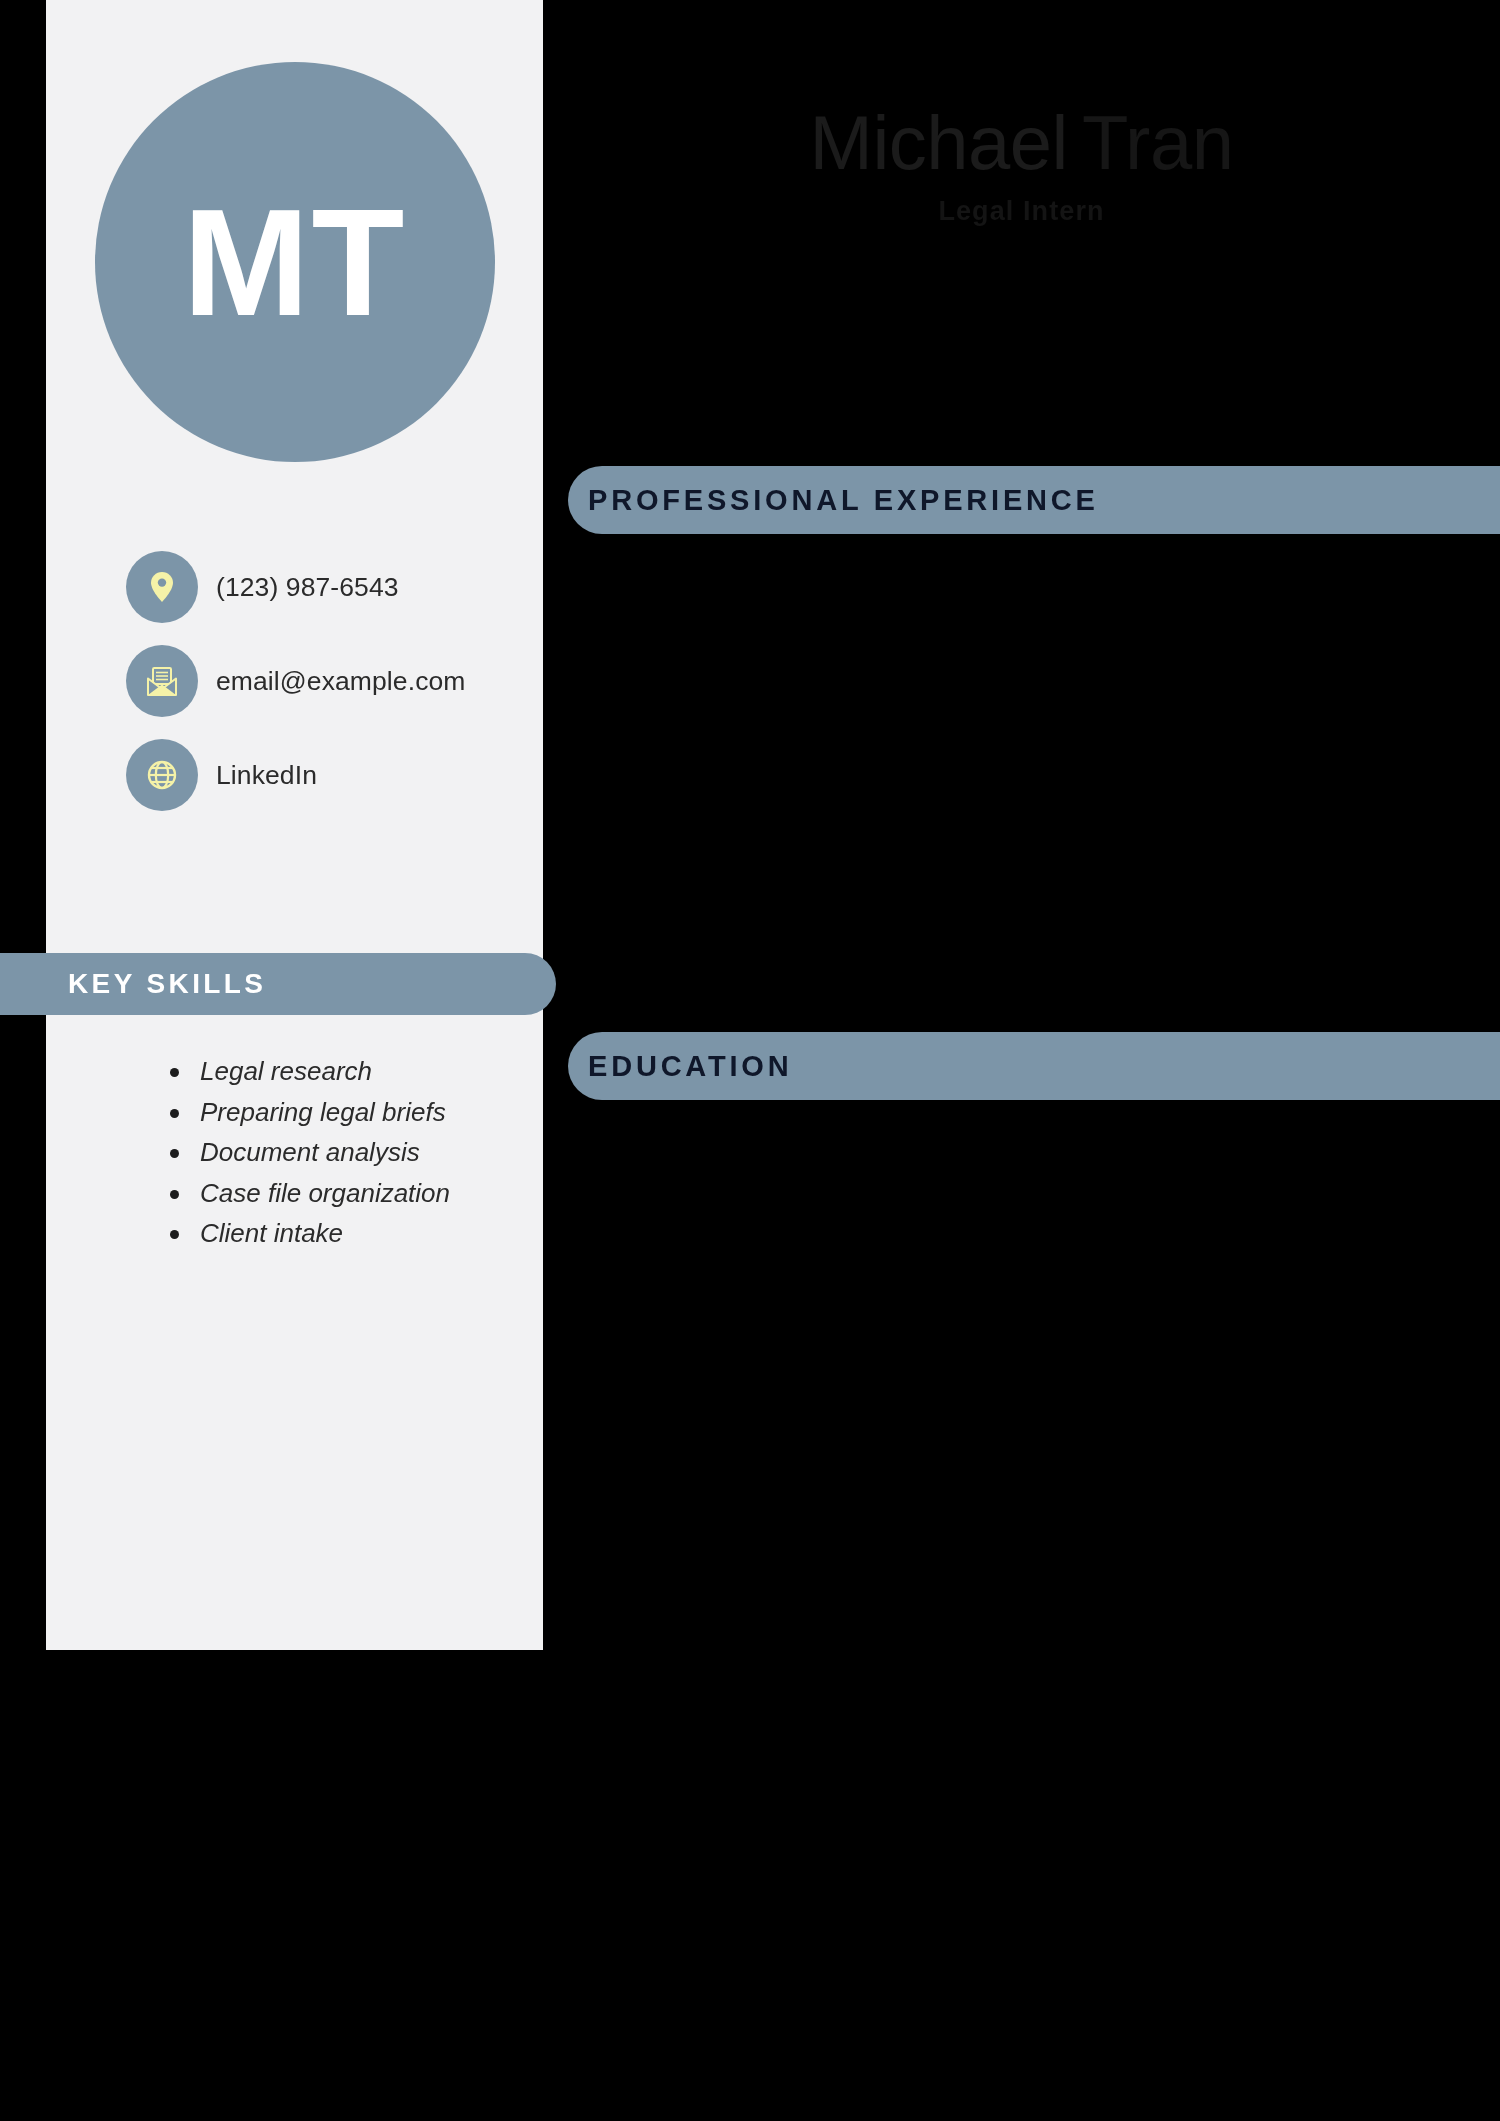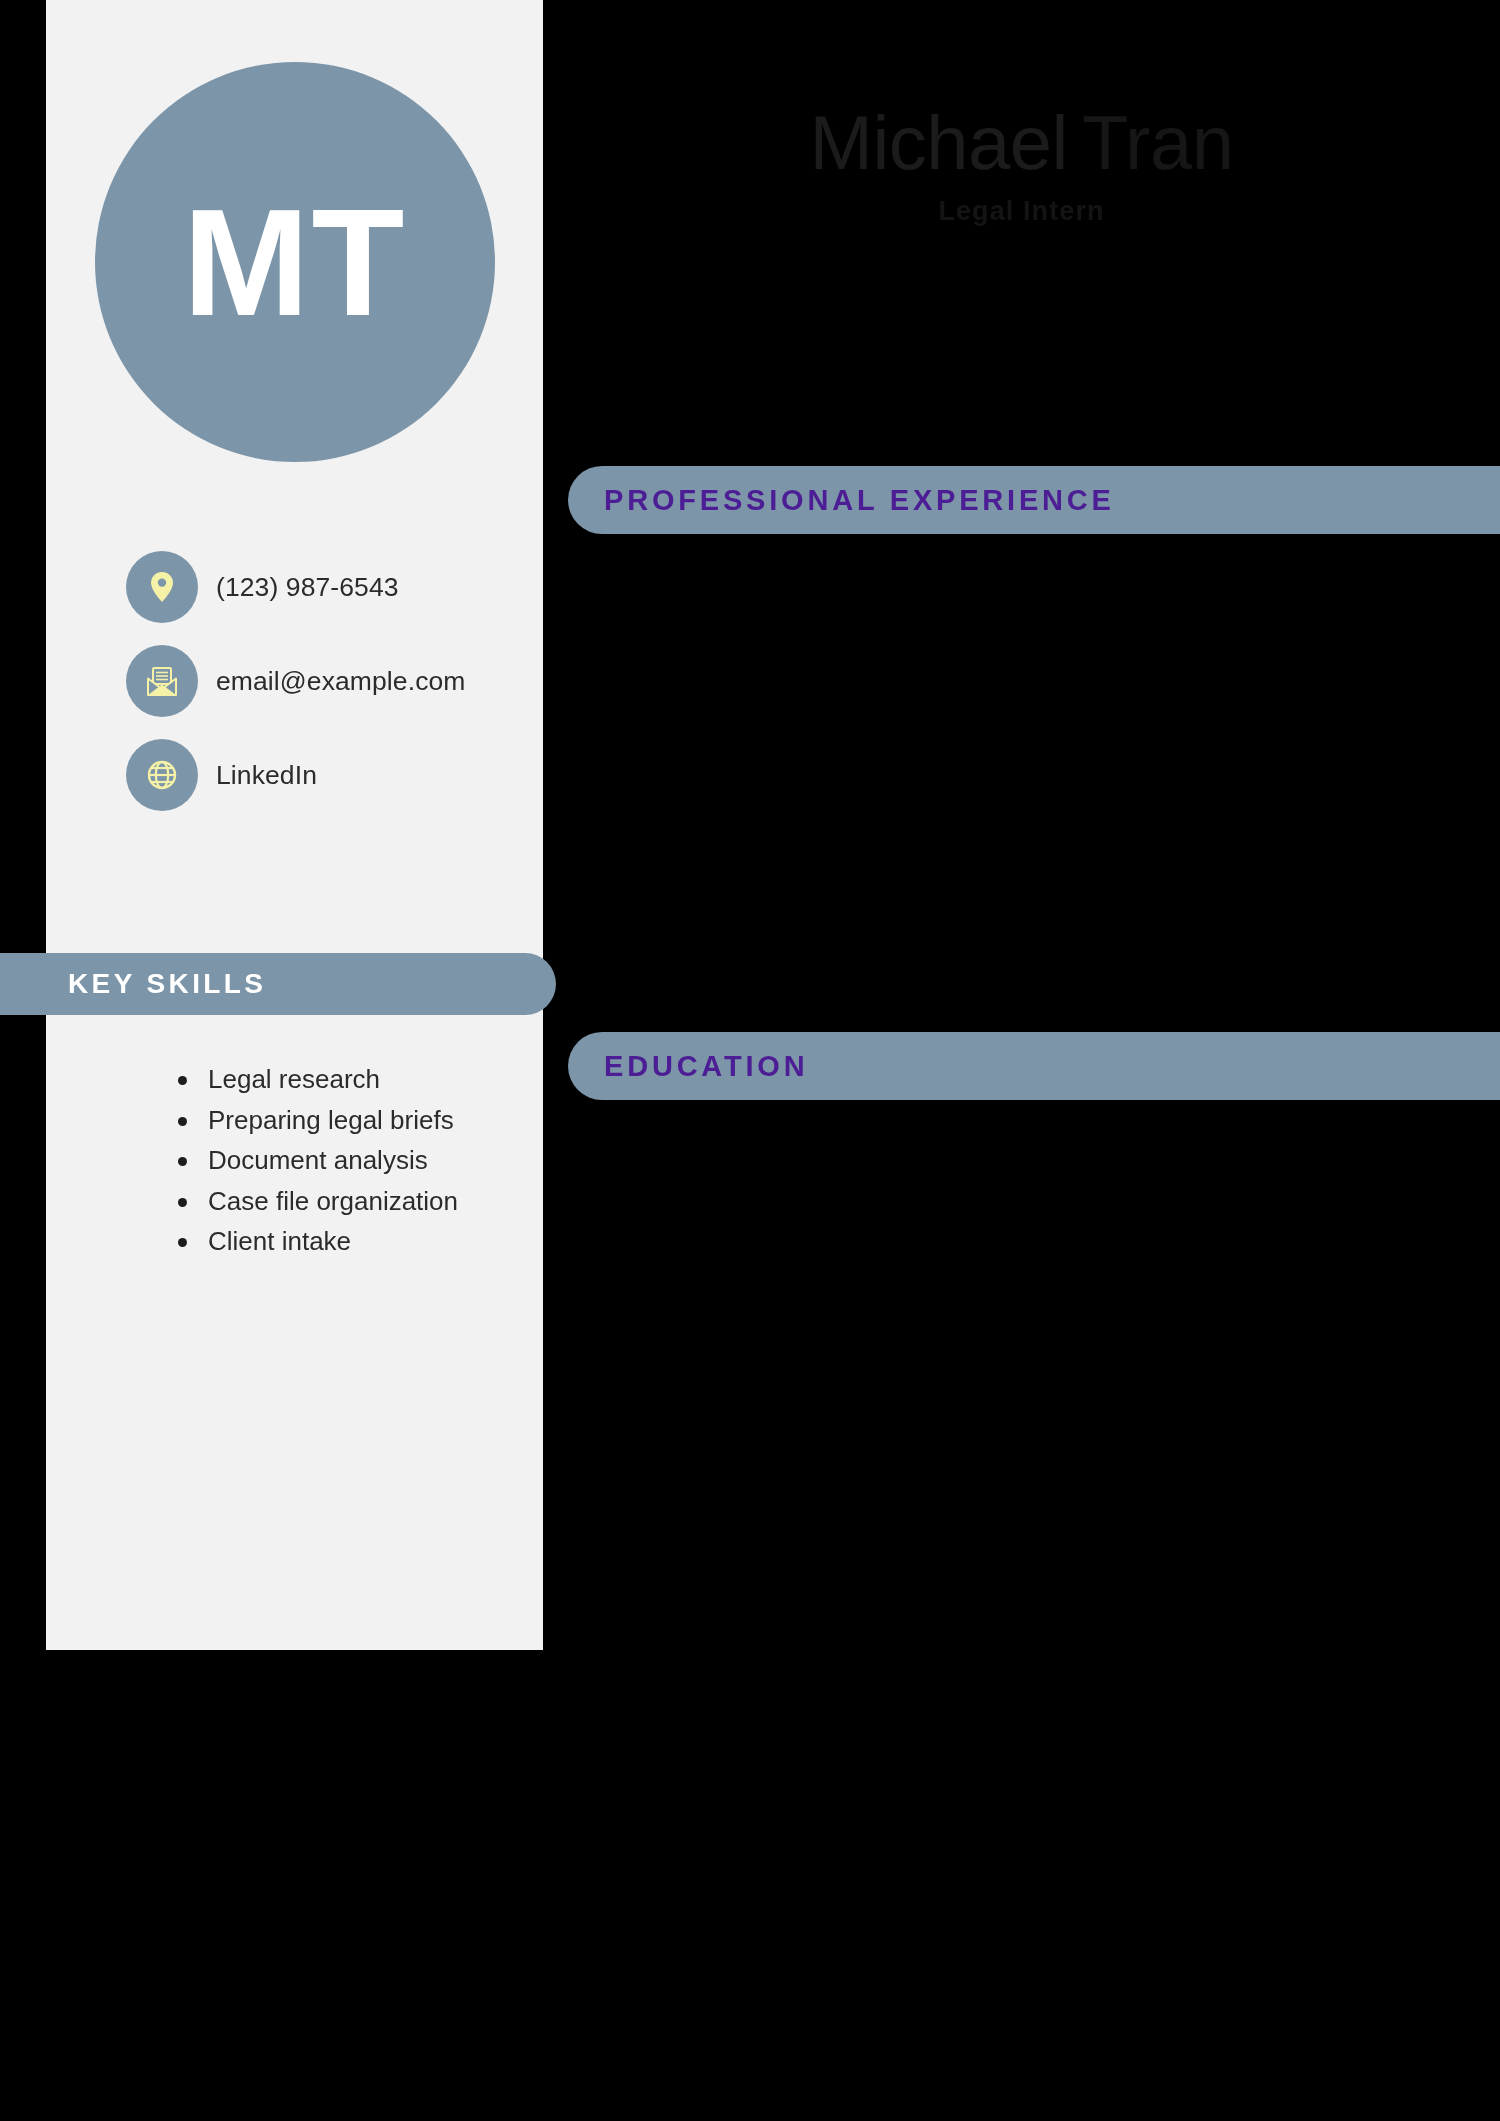--- a/index.html
+++ b/index.html
@@ -114,23 +114,24 @@
     letter-spacing: 3.4px;
     font-family: "Liberation Sans", sans-serif;
   }
 
   
   #skills-list {
     position: absolute;
     left: 80px;
     top: 1043px;
     width: 430px;
-    margin: 16px;
+    margin: 8px;
     padding: 0 0 0 36px;
     list-style: none;
+    font-style: italic;
   }
   #skills-list li {
     position: relative;
     font-size: 26px;
     color: #2b2b2b;
     line-height: 40.5px;
     font-family: "Liberation Sans", sans-serif;
     padding-left: 30px;
   }
   #skills-list li::before {
@@ -192,22 +193,22 @@
     position: absolute;
     left: 25px;
     right: -543px;
     height: 68px;
     background: #7c95a8;
     border-radius: 34px 0 0 34px;
     display: flex;
     align-items: center;
   }
   .section-bar-label {
-    margin-left: 36px;
-    color: #4c1d95;
+    margin-left: 20px;
+    color: #0f172a;
     font-size: 29px;
     font-weight: 700;
     letter-spacing: 3.8px;
     font-family: "Liberation Sans", sans-serif;
     white-space: nowrap;
   }
   #experience-bar { top: 466px; }
   #education-bar  { top: 1032px; }
 
   

